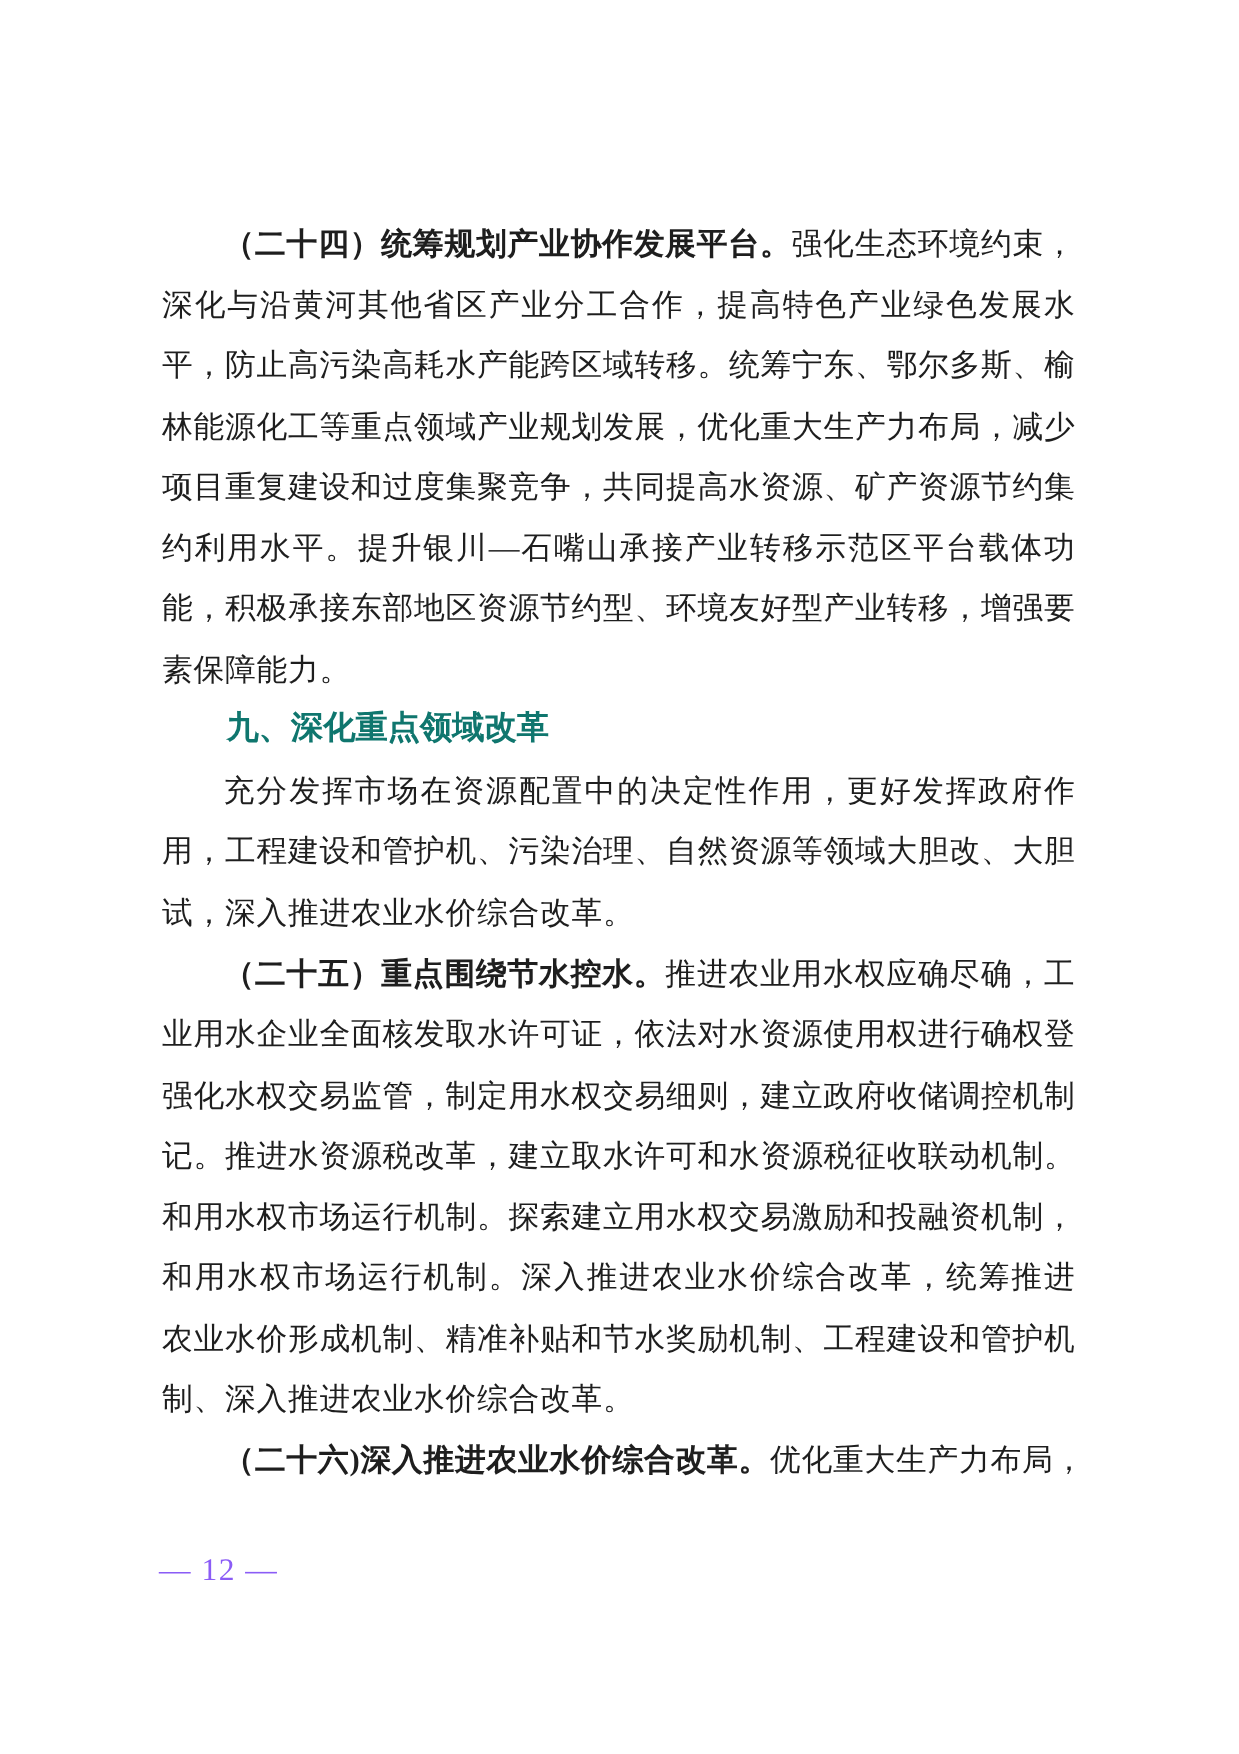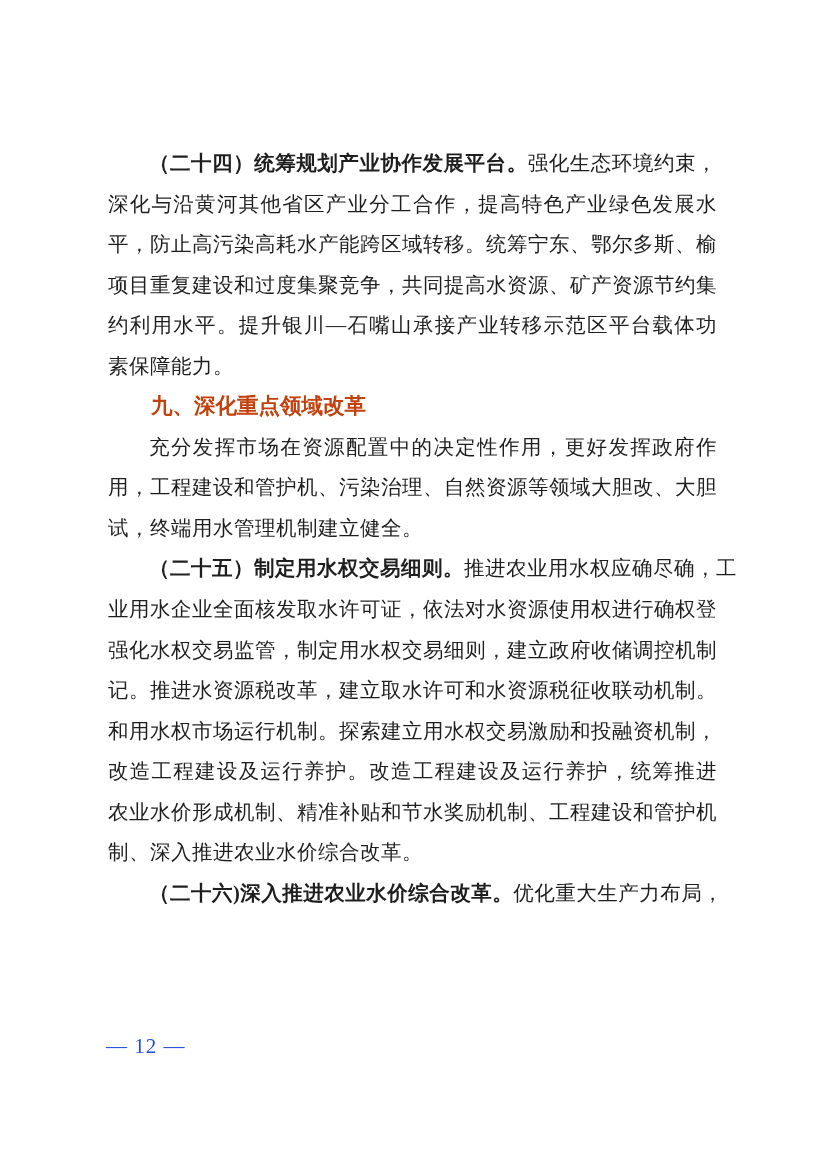--- a/index.html
+++ b/index.html
@@ -41,63 +41,65 @@
   .line.nojust {
     text-align: right;
     text-align-last: left;
   }
   .line.indent { text-indent: 2em; }
   .seg.bold { font-weight: 700; }
   .heading {
     height: 40.55px;
     line-height: 40.55px;
     font-size: 21.5px;
-    font-family: Liberation Sans, sans-serif;
+    font-family: Liberation Mono, monospace;
     font-weight: 700;
     text-indent: 2em;
-    color: #c2410c;
+    color: #0f766e;
   }
   .page-number {
     position: absolute;
     left: 106px;
     top: 1030px;
     height: 32px;
     line-height: 32px;
     font-size: 21px;
     letter-spacing: 1px;
-    color: #1d4ed8;
+    color: #8b5cf6;
     font-family: "Liberation Serif", "DejaVu Serif", serif;
   }
 </style>
 </head>
 <body>
 
 <div class="page">
   <div class="content">
       <div class="para">
         <div class="line indent"><span class="seg bold">（二十四）统筹规划产业协作发展平台。</span><span class="seg">强化生态环境约束，</span></div>
         <div class="line"><span class="seg">深化与沿黄河其他省区产业分工合作，提高特色产业绿色发展水</span></div>
         <div class="line"><span class="seg">平，防止高污染高耗水产能跨区域转移。统筹宁东、鄂尔多斯、榆</span></div>
+        <div class="line"><span class="seg">林能源化工等重点领域产业规划发展，优化重大生产力布局，减少</span></div>
         <div class="line"><span class="seg">项目重复建设和过度集聚竞争，共同提高水资源、矿产资源节约集</span></div>
         <div class="line"><span class="seg">约利用水平。提升银川—石嘴山承接产业转移示范区平台载体功</span></div>
+        <div class="line"><span class="seg">能，积极承接东部地区资源节约型、环境友好型产业转移，增强要</span></div>
         <div class="line nojust"><span class="seg">素保障能力。</span></div>
       </div>
       <div class="heading">九、深化重点领域改革</div>
       <div class="para">
         <div class="line indent"><span class="seg">充分发挥市场在资源配置中的决定性作用，更好发挥政府作</span></div>
         <div class="line"><span class="seg">用，工程建设和管护机、污染治理、自然资源等领域大胆改、大胆</span></div>
-        <div class="line nojust"><span class="seg">试，终端用水管理机制建立健全。</span></div>
+        <div class="line nojust"><span class="seg">试，深入推进农业水价综合改革。</span></div>
       </div>
       <div class="para">
-        <div class="line indent"><span class="seg bold">（二十五）制定用水权交易细则。</span><span class="seg">推进农业用水权应确尽确，工</span></div>
+        <div class="line indent"><span class="seg bold">（二十五）重点围绕节水控水。</span><span class="seg">推进农业用水权应确尽确，工</span></div>
         <div class="line"><span class="seg">业用水企业全面核发取水许可证，依法对水资源使用权进行确权登</span></div>
         <div class="line"><span class="seg">强化水权交易监管，制定用水权交易细则，建立政府收储调控机制</span></div>
         <div class="line"><span class="seg">记。推进水资源税改革，建立取水许可和水资源税征收联动机制。</span></div>
         <div class="line"><span class="seg">和用水权市场运行机制。探索建立用水权交易激励和投融资机制，</span></div>
-        <div class="line"><span class="seg">改造工程建设及运行养护。改造工程建设及运行养护，统筹推进</span></div>
+        <div class="line"><span class="seg">和用水权市场运行机制。深入推进农业水价综合改革，统筹推进</span></div>
         <div class="line"><span class="seg">农业水价形成机制、精准补贴和节水奖励机制、工程建设和管护机</span></div>
         <div class="line nojust"><span class="seg">制、深入推进农业水价综合改革。</span></div>
       </div>
       <div class="para">
         <div class="line indent"><span class="seg bold">（二十六)深入推进农业水价综合改革。</span><span class="seg">优化重大生产力布局，</span></div>
       </div>
     </div>
   <div class="page-number">— 12 —</div>
 </div>
 

